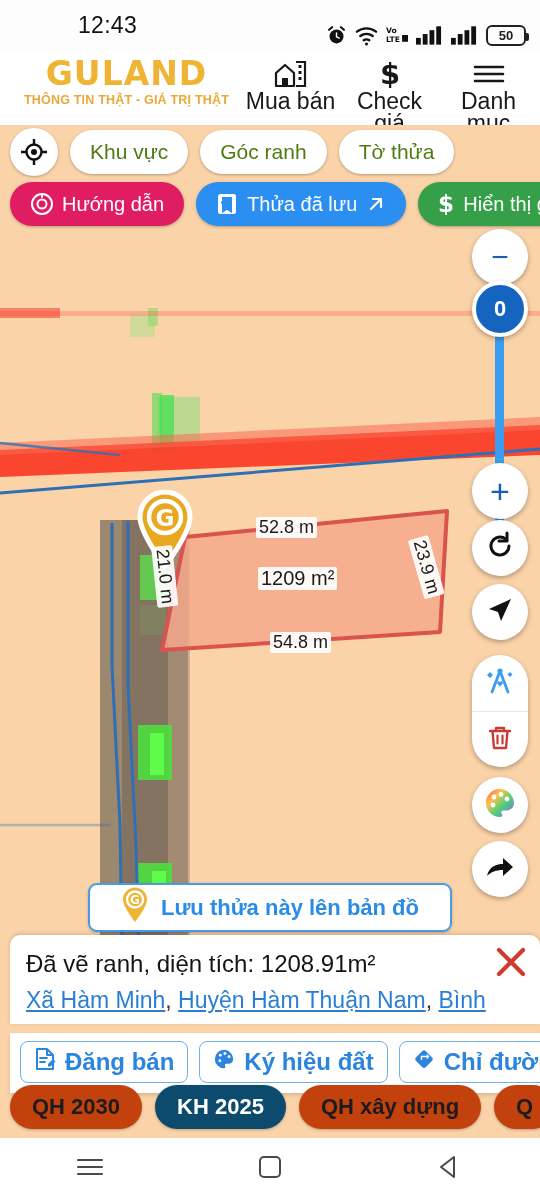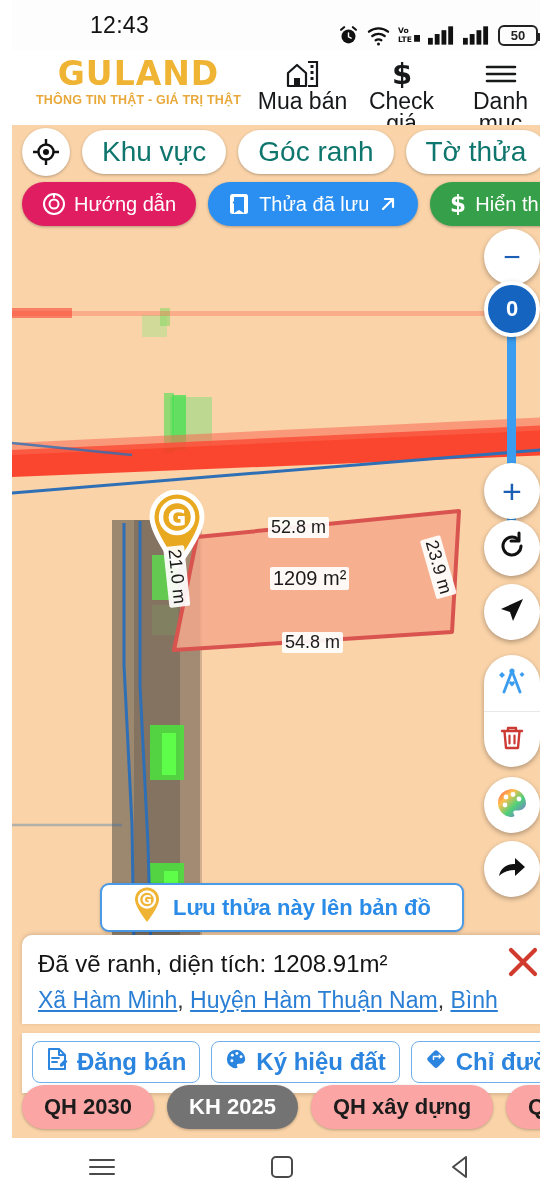--- a/index.html
+++ b/index.html
@@ -2,21 +2,21 @@
 <html><head>
 <meta charset="utf-8">
 <style>
   * { box-sizing: border-box; margin: 0; padding: 0; }
   html, body {
     width: 540px; height: 1200px;
     font-family: "Liberation Sans", sans-serif;
     background: #ffffff;
     overflow: hidden;
   }
-  #app { position: relative; width: 492px; height: 1200px; background: #fff; margin-left: 12px; }
+  #app { position: relative; width: 492px; height: 1200px; background: #fff; }
 
   
   .statusbar {
     position: absolute; top: 0; left: 0; width: 540px; height: 50px;
     background: #fdfdfd;
     display: flex; align-items: center;
   }
   .sb-time {
     position: absolute; left: 78px; top: 12px;
     font-size: 23px; color: #111; letter-spacing: .3px;
@@ -77,21 +77,21 @@
   .chiprow {
     position: absolute; left: 0; width: 540px;
     display: flex; align-items: center; gap: 12px;
     padding-left: 10px; white-space: nowrap;
   }
   .chiprow-1 { top: 3px; }
   .chiprow-2 { top: 57px; }
   .chip {
     height: 44px; border-radius: 22px; background: #fff;
     display: flex; align-items: center; justify-content: center;
-    padding: 0 20px; font-size: 28px; color: #0f766e;
+    padding: 0 20px; font-size: 21px; color: #4d7c0f;
     box-shadow: 0 1px 3px rgba(0,0,0,.28);
     flex: 0 0 auto;
   }
   .chip-round { width: 48px; height: 48px; padding: 0; border-radius: 50%; }
   .chip-pink { background: #e11d62; color: #fff; gap: 8px; font-size: 20px; }
   .chip-blue { background: #2a8ff0; color: #fff; gap: 9px; font-size: 20px; }
   .chip-green { background: #35a council; }
   .chip-green { background: #35a049; color: #fff; gap: 9px; font-size: 20px; }
   .chip svg { display: block; }
 
@@ -167,27 +167,27 @@
     padding: 0 13px; font-size: 24px; color: #2b84dd; font-weight: bold;
     flex: 0 0 auto;
   }
 
   
   .layertabs {
     position: absolute; left: 10px; top: 960px;
     display: flex; gap: 13px; white-space: nowrap;
   }
   .ltab {
-    height: 44px; border-radius: 22px; background: #fca5a5;
+    height: 44px; border-radius: 22px; background: #c2410c;
     display: flex; align-items: center; padding: 0 22px;
     font-size: 22px; font-weight: bold; color: #1c1c1c;
     box-shadow: 0 1px 3px rgba(0,0,0,.25);
     flex: 0 0 auto;
   }
-  .ltab.active { background: #737373; color: #fff; }
+  .ltab.active { background: #0c4a6e; color: #fff; }
 
   
   .navbar {
     position: absolute; bottom: 0; left: 0; width: 540px; height: 62px;
     background: #fff; display: flex; align-items: center; justify-content: space-around;
   }
   .navbar .nb { width: 80px; display: flex; align-items: center; justify-content: center; }
 </style>
 </head>
 <body>

